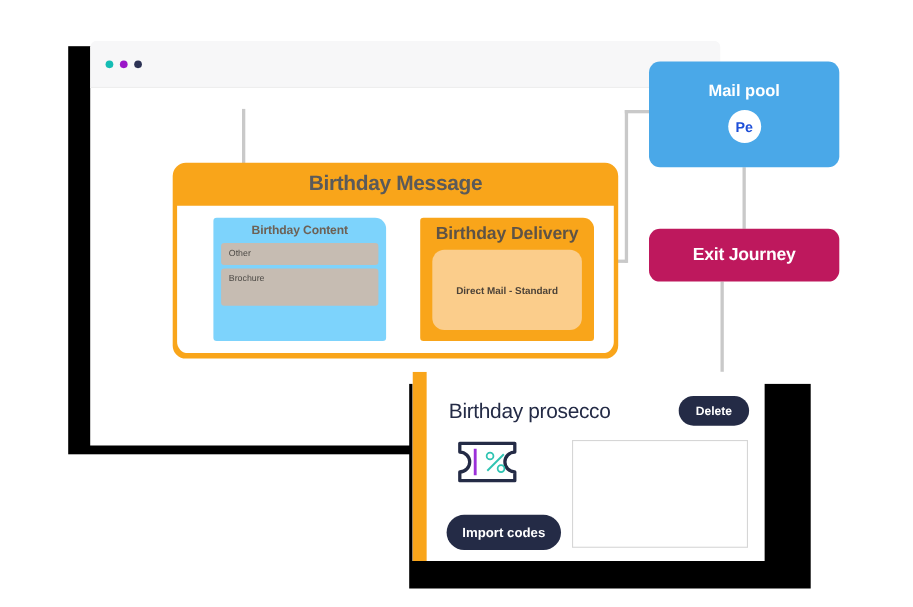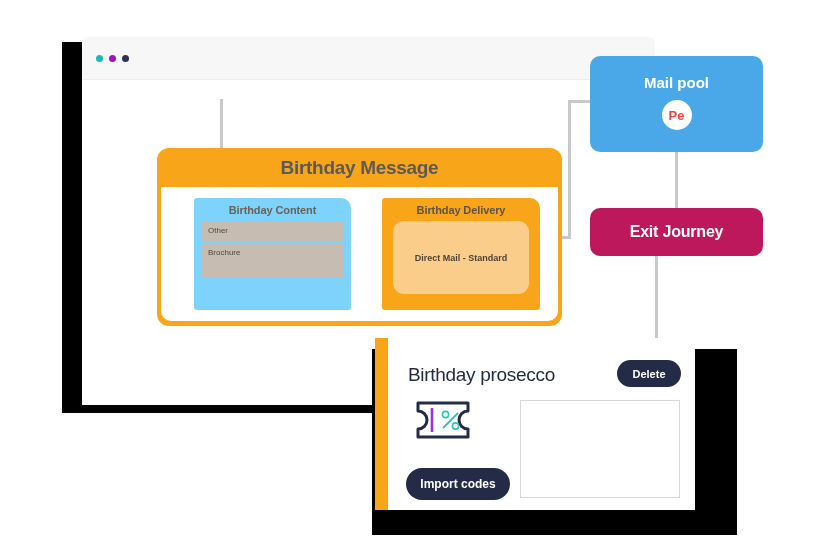--- a/index.html
+++ b/index.html
@@ -91,21 +91,21 @@
     padding-top: 18px;
     box-sizing: border-box;
     font-size: 15px;
   }
   #exit-pool-badge {
     margin-top: 9px;
     width: 30px;
     height: 30px;
     border-radius: 50%;
     background: #ffffff;
-    color: #ef4444;
+    color: #1d4ed8;
     font-size: 13px;
     font-weight: bold;
     display: flex;
     align-items: center;
     justify-content: center;
   }
   #node-exit-journey {
     left: 590px;
     top: 208px;
     width: 173px;
@@ -185,21 +185,21 @@
     left: 221px;
     top: 11px;
     width: 158px;
     height: 112px;
     border-radius: 3px 10px 3px 3px;
     box-sizing: border-box;
     padding-top: 6px;
   }
   #bd-title {
     text-align: center;
-    font-size: 11px;
+    font-size: 16px;
     font-weight: bold;
     color: #5e5346;
     letter-spacing: -0.1px;
     margin-bottom: 5px;
   }
   #bd-item {
     margin: 0 11px;
     height: 73px;
     border-radius: 11px;
     display: flex;

